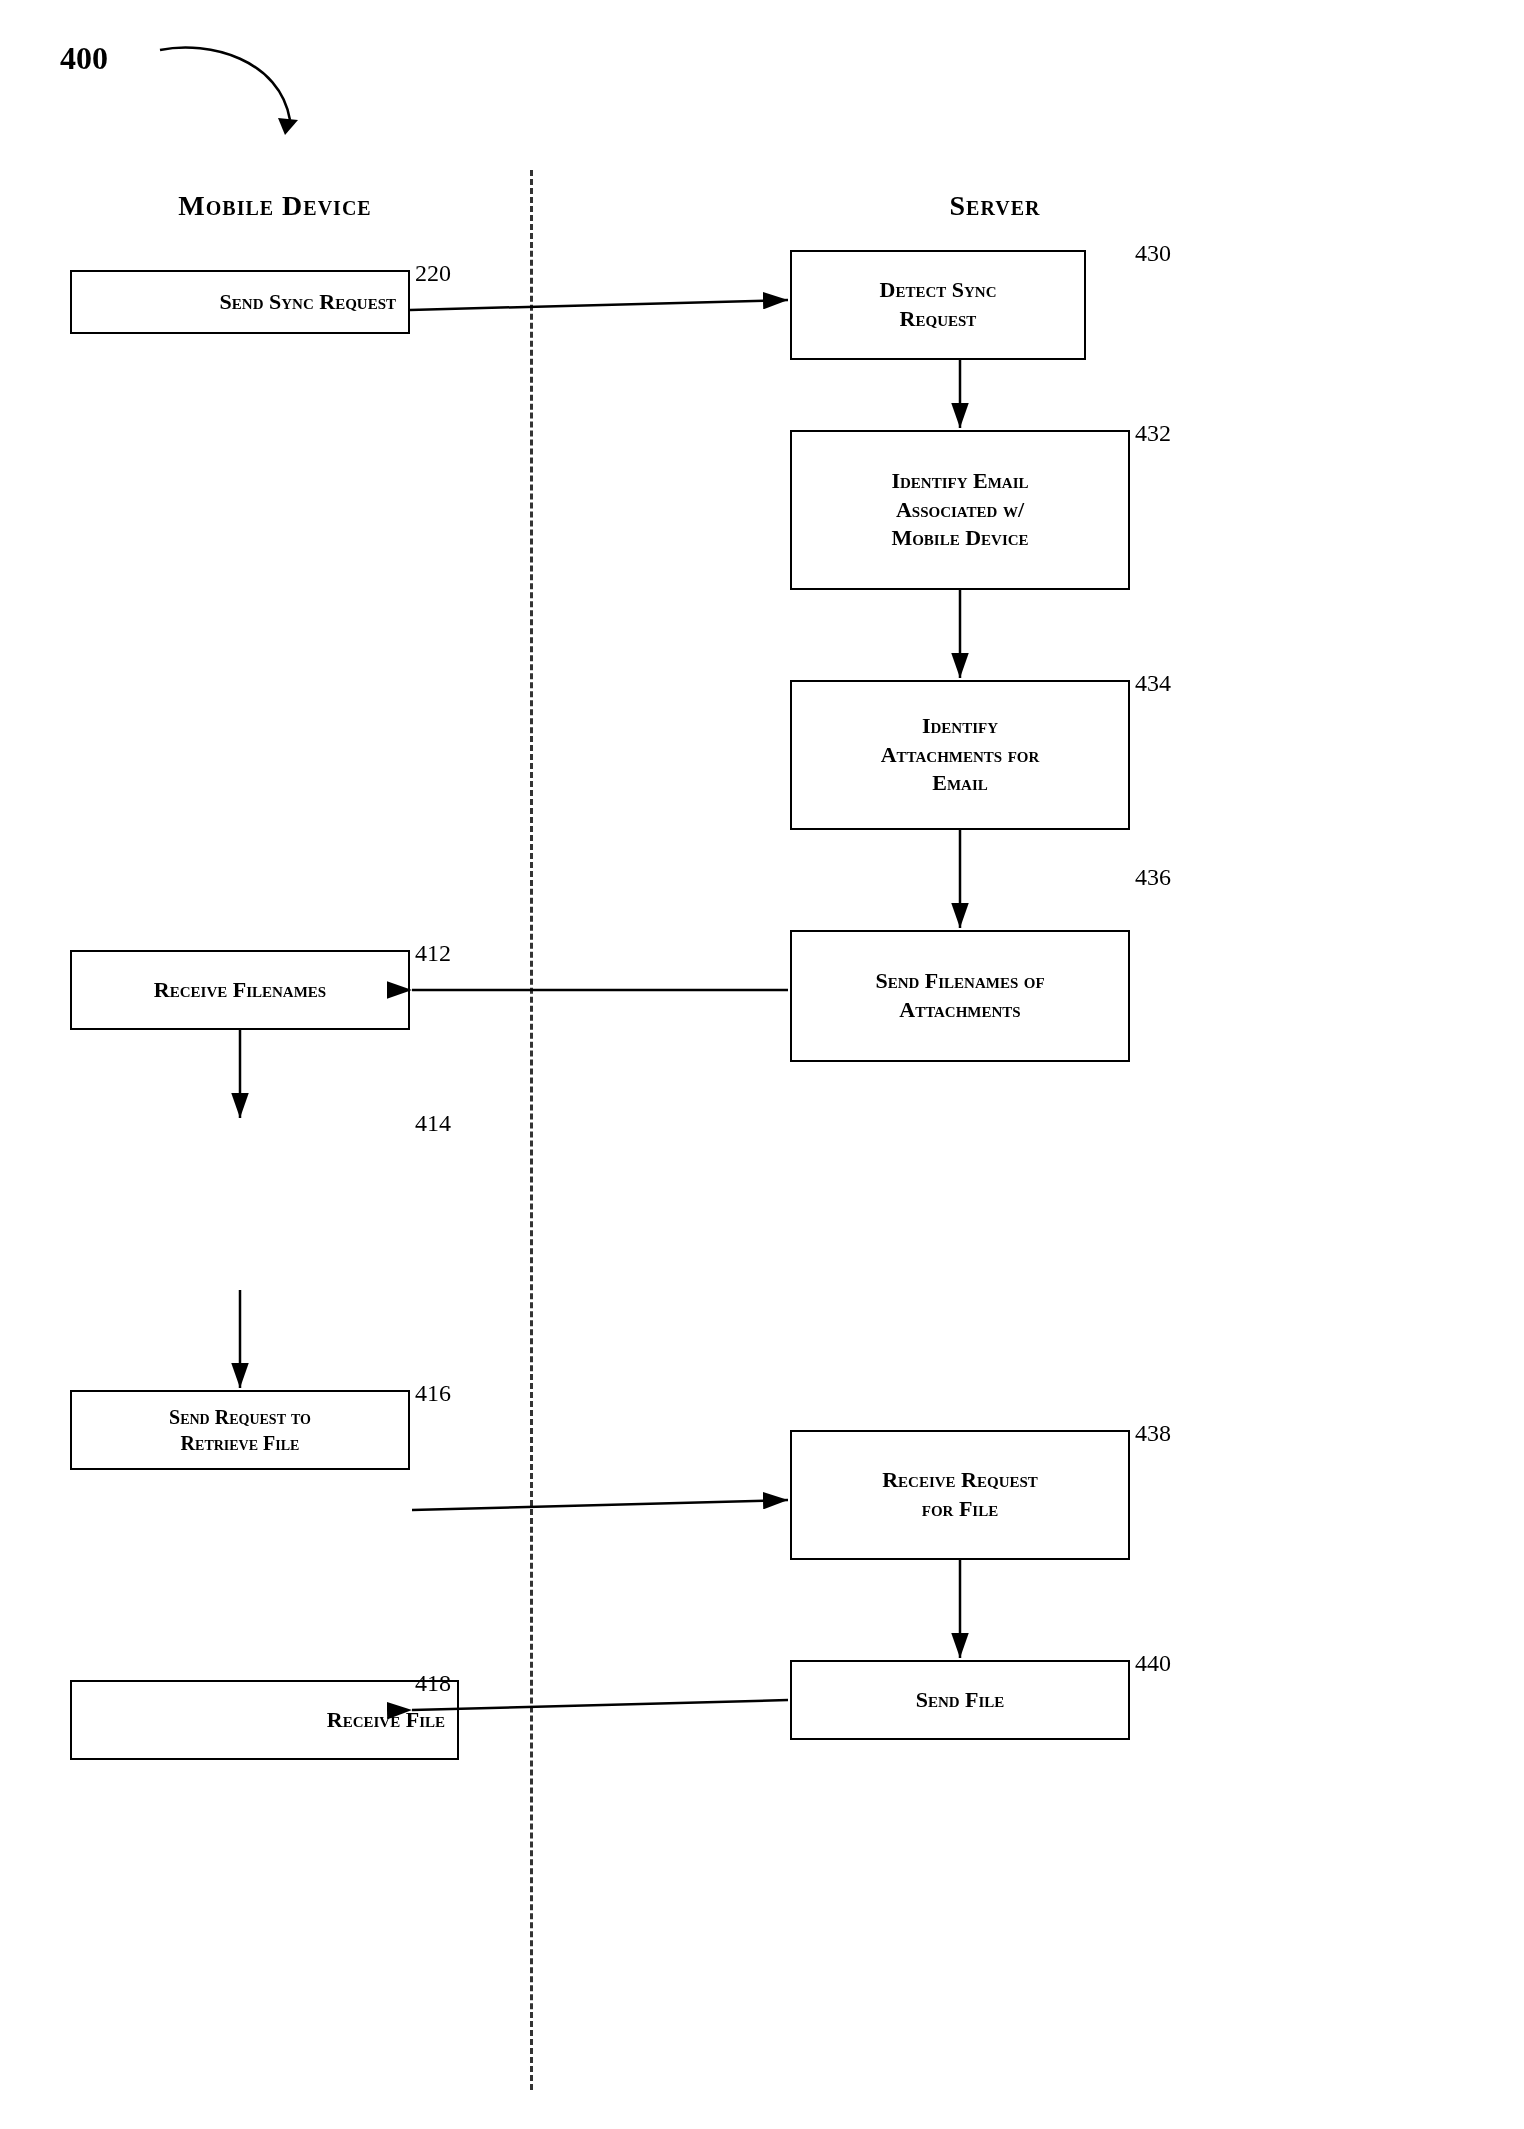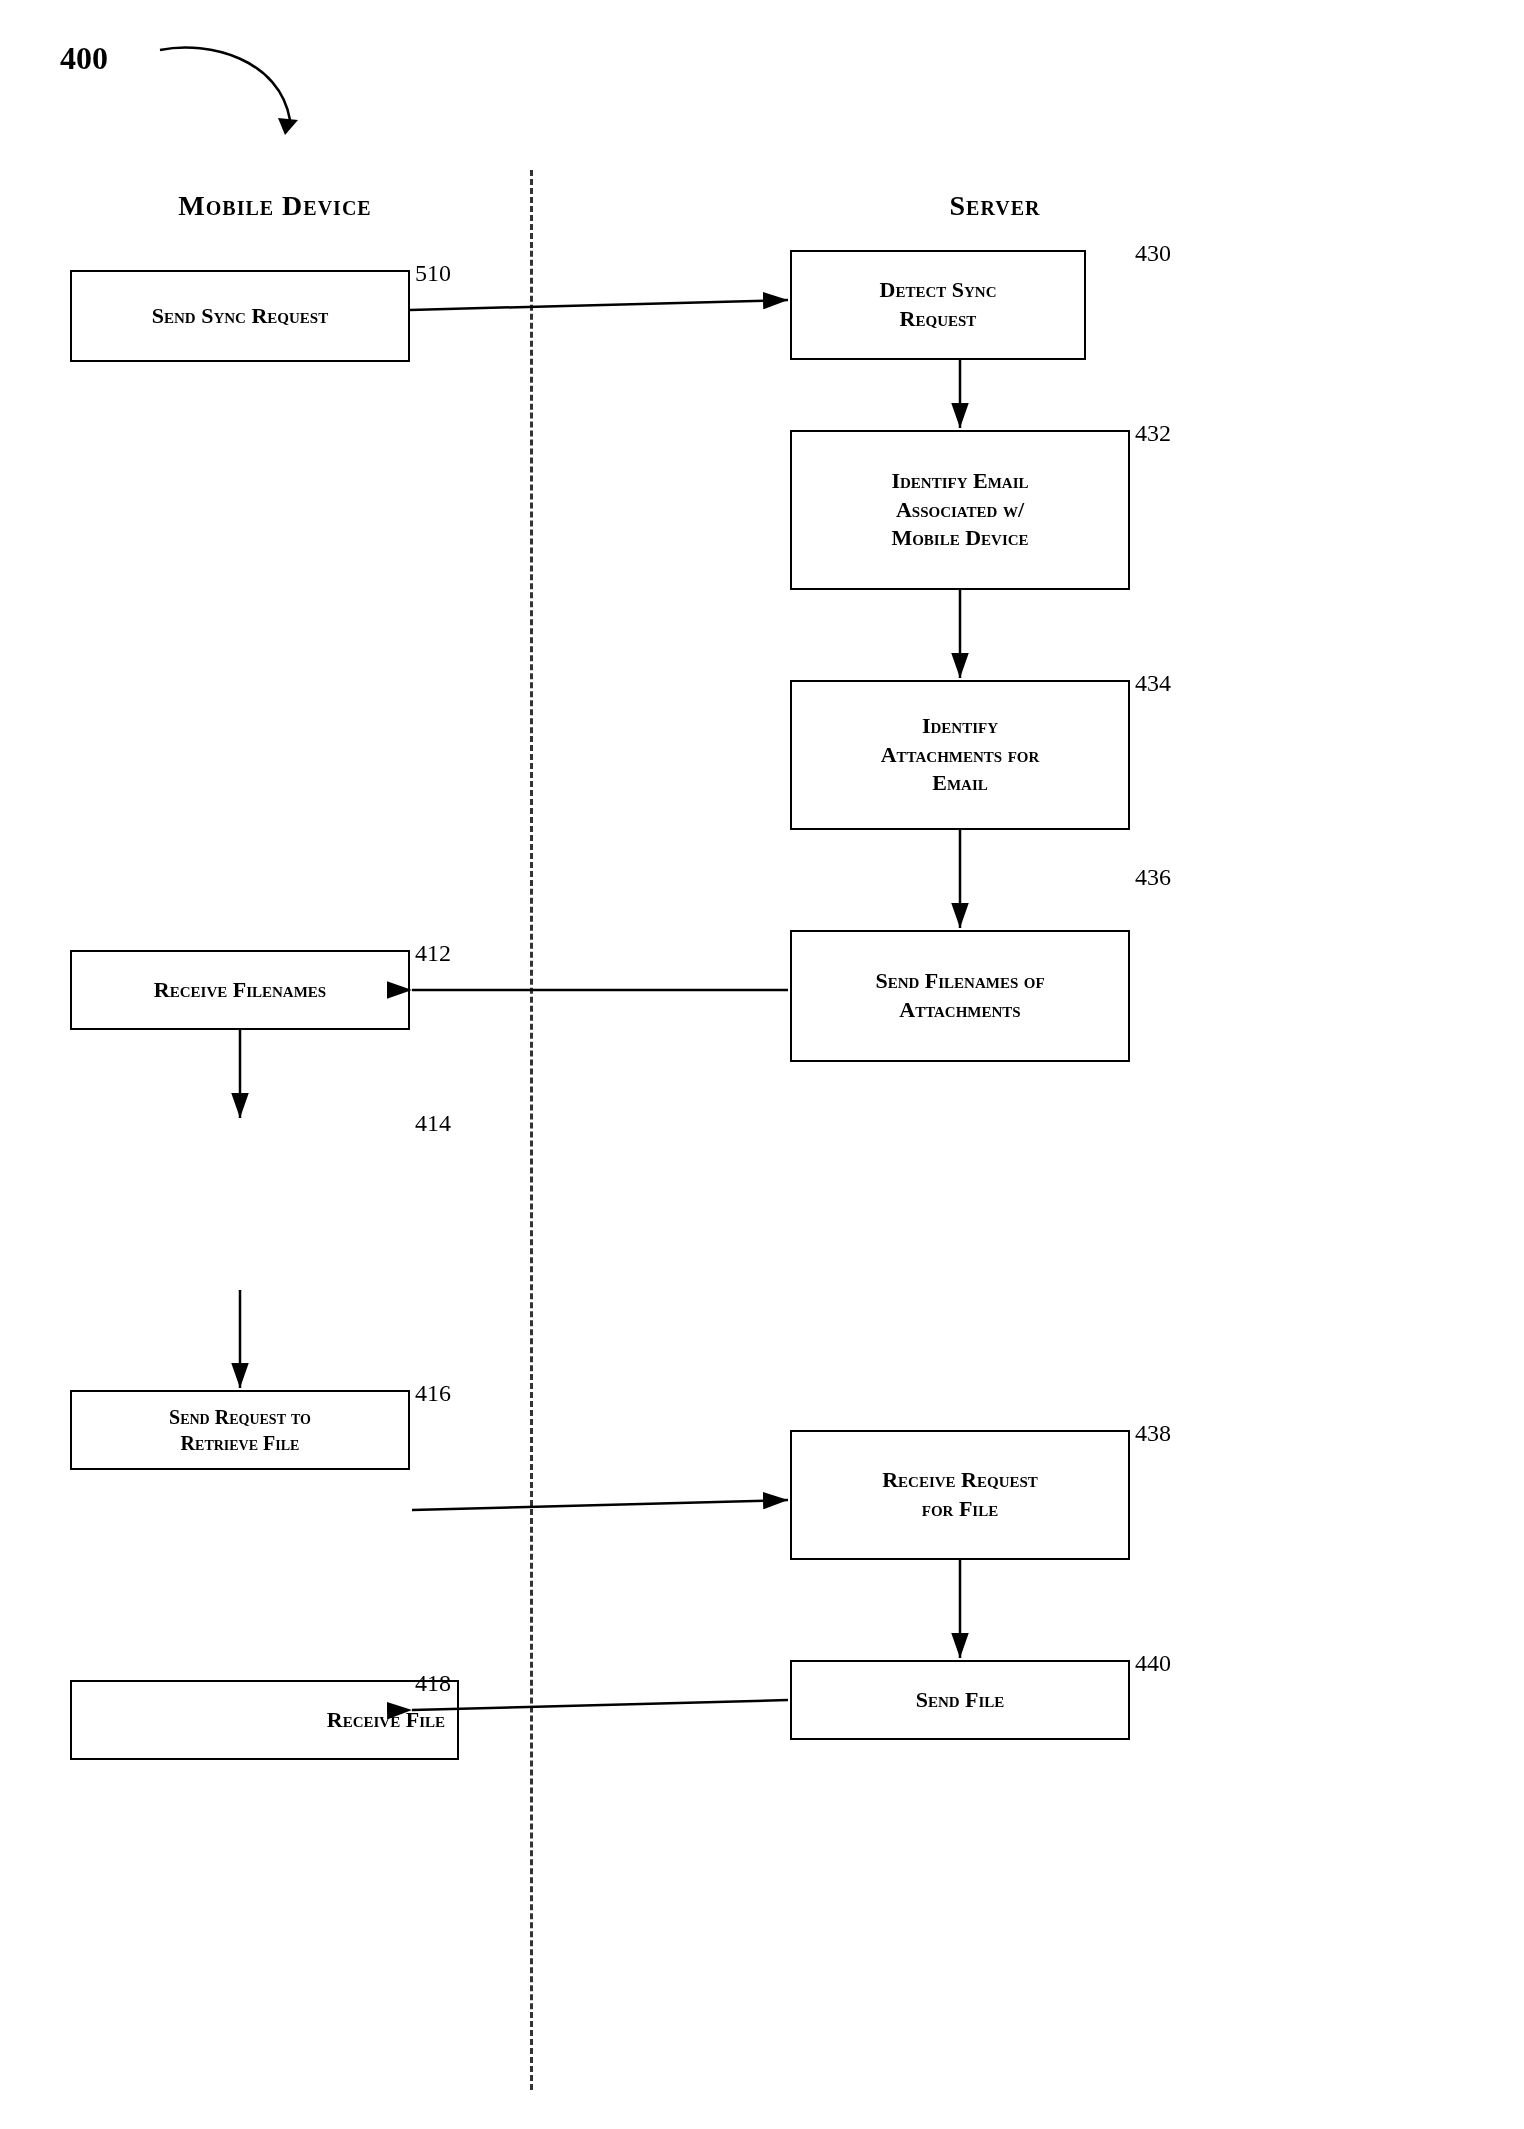--- a/index.html
+++ b/index.html
@@ -101,24 +101,24 @@
   <svg style="position:absolute;top:30px;left:130px;width:200px;height:120px;">
     <path d="M 30 20 C 80 10, 150 30, 160 90" stroke="#000" stroke-width="2.5" fill="none"></path>
     <polygon points="155,105 148,88 168,90" fill="#000"></polygon>
   </svg>
 
   <div class="col-header col-mobile">Mobile Device</div>
   <div class="col-header col-server">Server</div>
 
   <div class="center-line"></div>
 
-  <div class="flow-box" style="left:70px; top:270px; width:340px; height:92px;">
+  <div class="flow-box" style="left:70px; top:270px; width:340px; height:64px;justify-content:flex-end;">
     <span>Send Sync Request</span>
   </div>
-  <div class="ref-num" style="left:415px; top:260px;">510</div>
+  <div class="ref-num" style="left:415px; top:260px;">220</div>
 
   <div class="flow-box" style="left:790px; top:250px; width:296px; height:110px;">
     <span>Detect Sync<br>Request</span>
   </div>
   <div class="ref-num" style="left:1135px; top:240px;">430</div>
 
   <div class="flow-box" style="left:790px; top:430px; width:340px; height:160px;">
     <span>Identify Email<br>Associated w/<br>Mobile Device</span>
   </div>
   <div class="ref-num" style="left:1135px; top:420px;">432</div>

